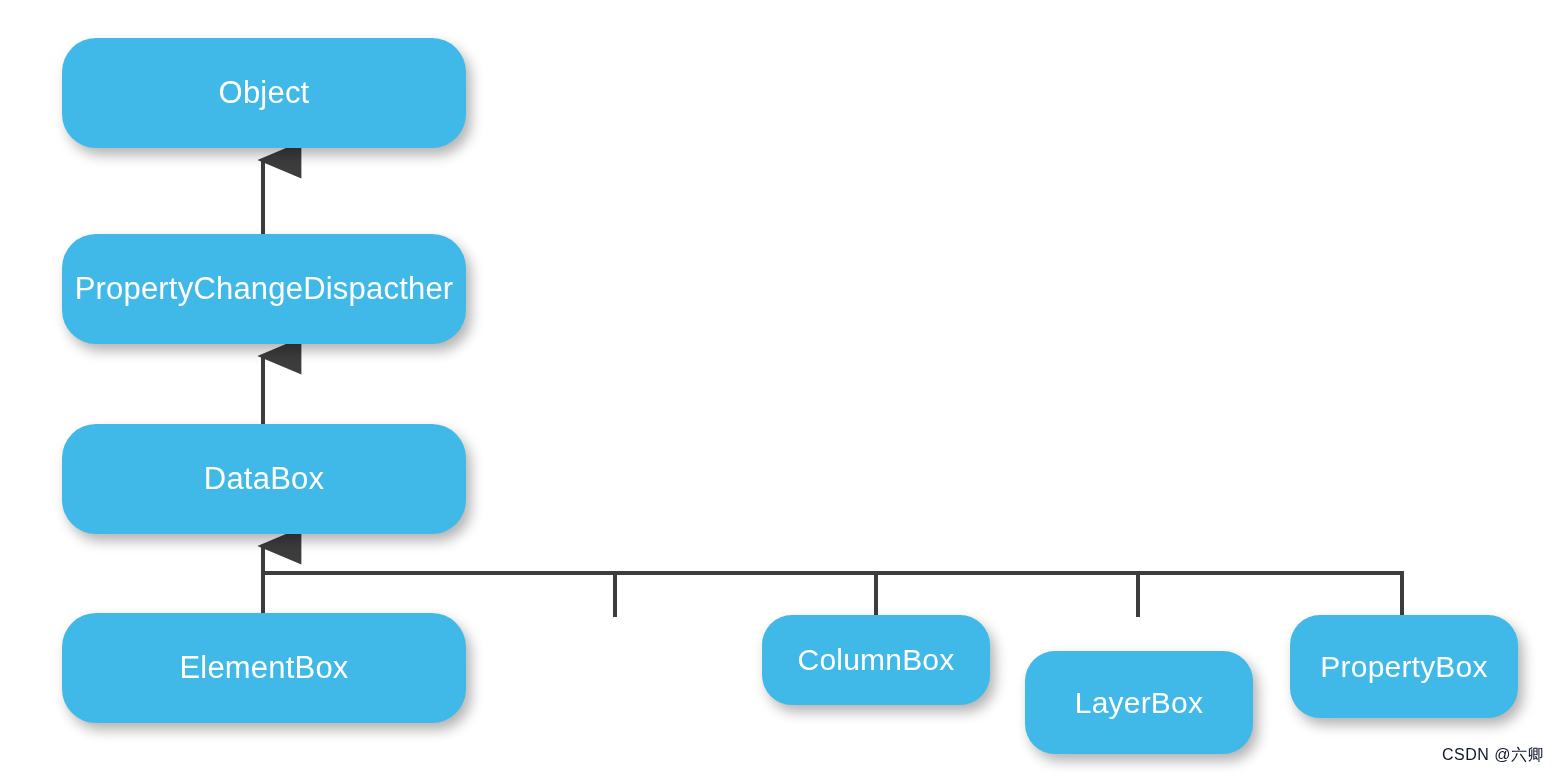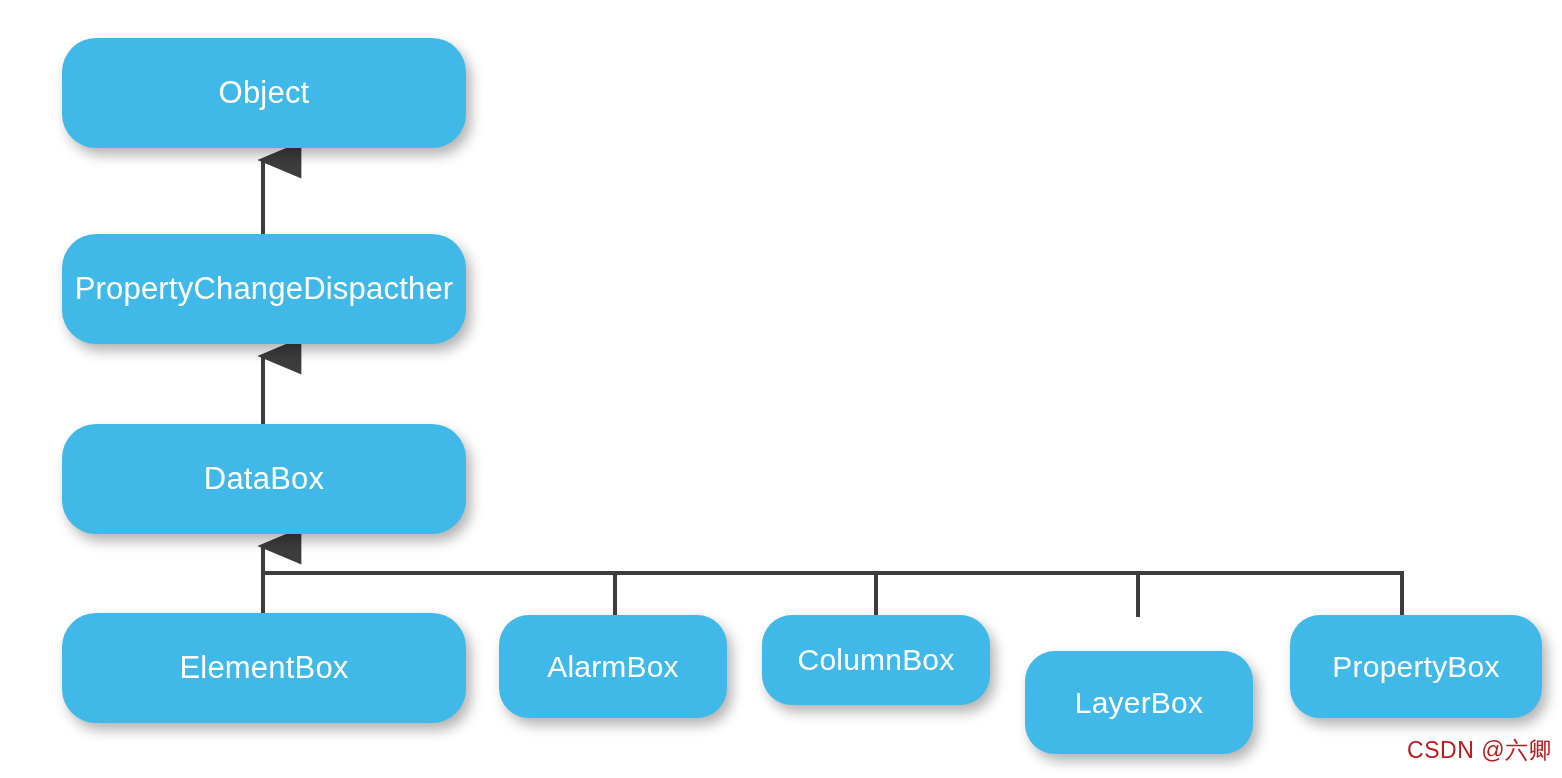--- a/index.html
+++ b/index.html
@@ -61,25 +61,25 @@
     font-size: 31px;
   }
   .node.small .node-label {
     font-size: 30px;
   }
 
   
   #watermark {
     position: absolute;
     z-index: 3;
-    right: 10px;
+    right: 18px;
     bottom: 12px;
-    color: #b91c1c;
+    color: #0f172a;
     font-family: "Liberation Sans", sans-serif;
-    font-size: 23px;
+    font-size: 16px;
     letter-spacing: 0.5px;
     white-space: nowrap;
     -webkit-user-select: none;
     user-select: none;
   }
 </style>
 </head>
 <body>
 
 <div id="canvas">
@@ -135,31 +135,28 @@
   </div>
 
   <div class="node wide" style="left:62px; top:424px; width:404px; height:110px;">
     <span class="node-label">DataBox</span>
   </div>
 
   <div class="node wide" style="left:62px; top:613px; width:404px; height:110px;justify-content:center;">
     <span class="node-label">ElementBox</span>
   </div>
 
-  <div class="node small" style="left:499px; top:615px; width:228px; height:103px;">
-    <span class="node-label">AlarmBox</span>
-  </div>
 
   <div class="node small" style="left:762px; top:615px; width:228px; height:90px;">
     <span class="node-label">ColumnBox</span>
   </div>
 
   <div class="node small" style="left:1025px; top:615px; width:228px; height:103px;margin-top:36px;">
     <span class="node-label">LayerBox</span>
   </div>
 
-  <div class="node small" style="left:1290px; top:615px; width:252px; height:103px;">
+  <div class="node small" style="left:1290px; top:615px; width:228px; height:103px;">
     <span class="node-label">PropertyBox</span>
   </div>
 
   <div id="watermark">CSDN @六卿</div>
 
 </div>
 
 </body></html>

